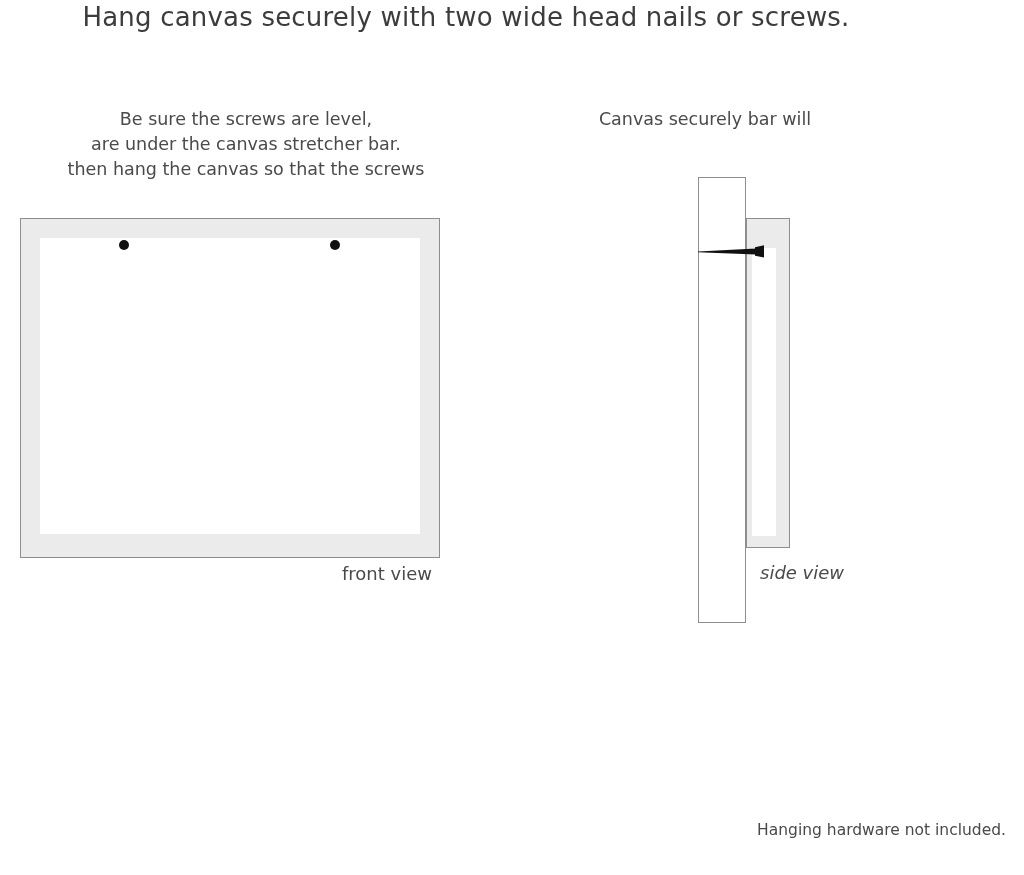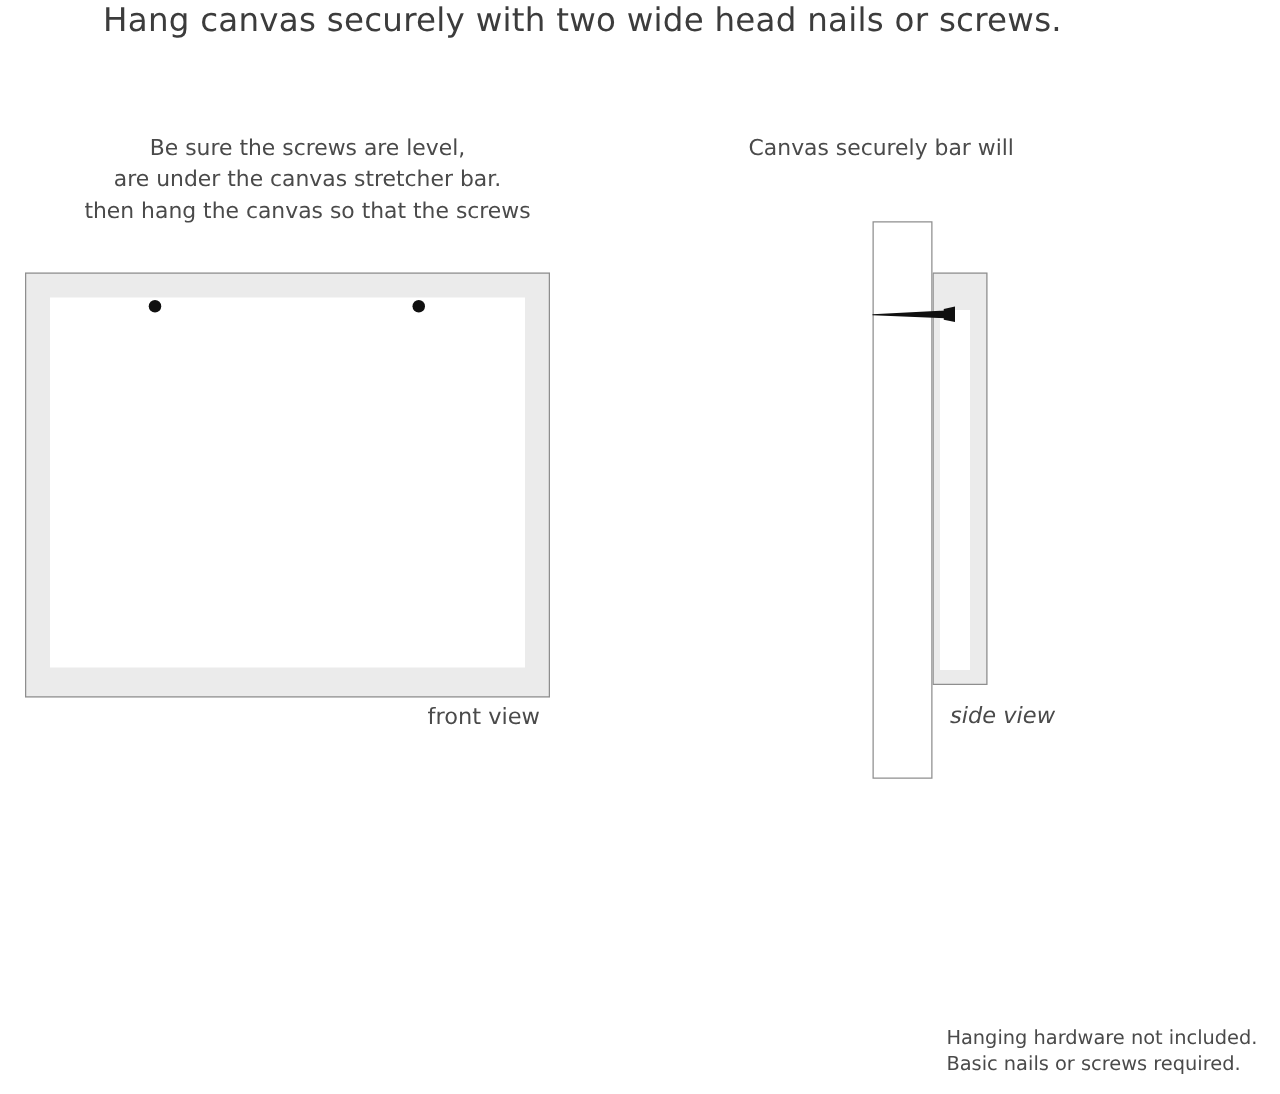--- a/index.html
+++ b/index.html
@@ -129,20 +129,21 @@
     width: 74px;
     height: 24px;
     overflow: visible;
   }
 
   
   .footer-note {
     position: absolute;
     right: 18px;
     top: 820px;
+    text-align: right;
     font-size: 15.5px;
     line-height: 21px;
     color: #4a4a4a;
   }
   .footer-note .line { display: block; white-space: nowrap; }
 </style>
 </head>
 <body>
 
 <div class="title">Hang canvas securely with two wide head nails or screws.</div>
@@ -176,14 +177,13 @@
     <polygon points="0,11.4 58,8.4 58,14.6 0,12.2" fill="#101010"></polygon>
 
     <polygon points="57,7.2 66,5.2 66,17.6 57,15.8" fill="#101010"></polygon>
   </svg>
 </div>
 
 <div class="view-label label-side">side view</div>
 
 <div class="footer-note">
   <span class="line">Hanging hardware not included.</span>
-  <span class="line">Basic nails or screws required.</span>
 </div>
 
 </body></html>

